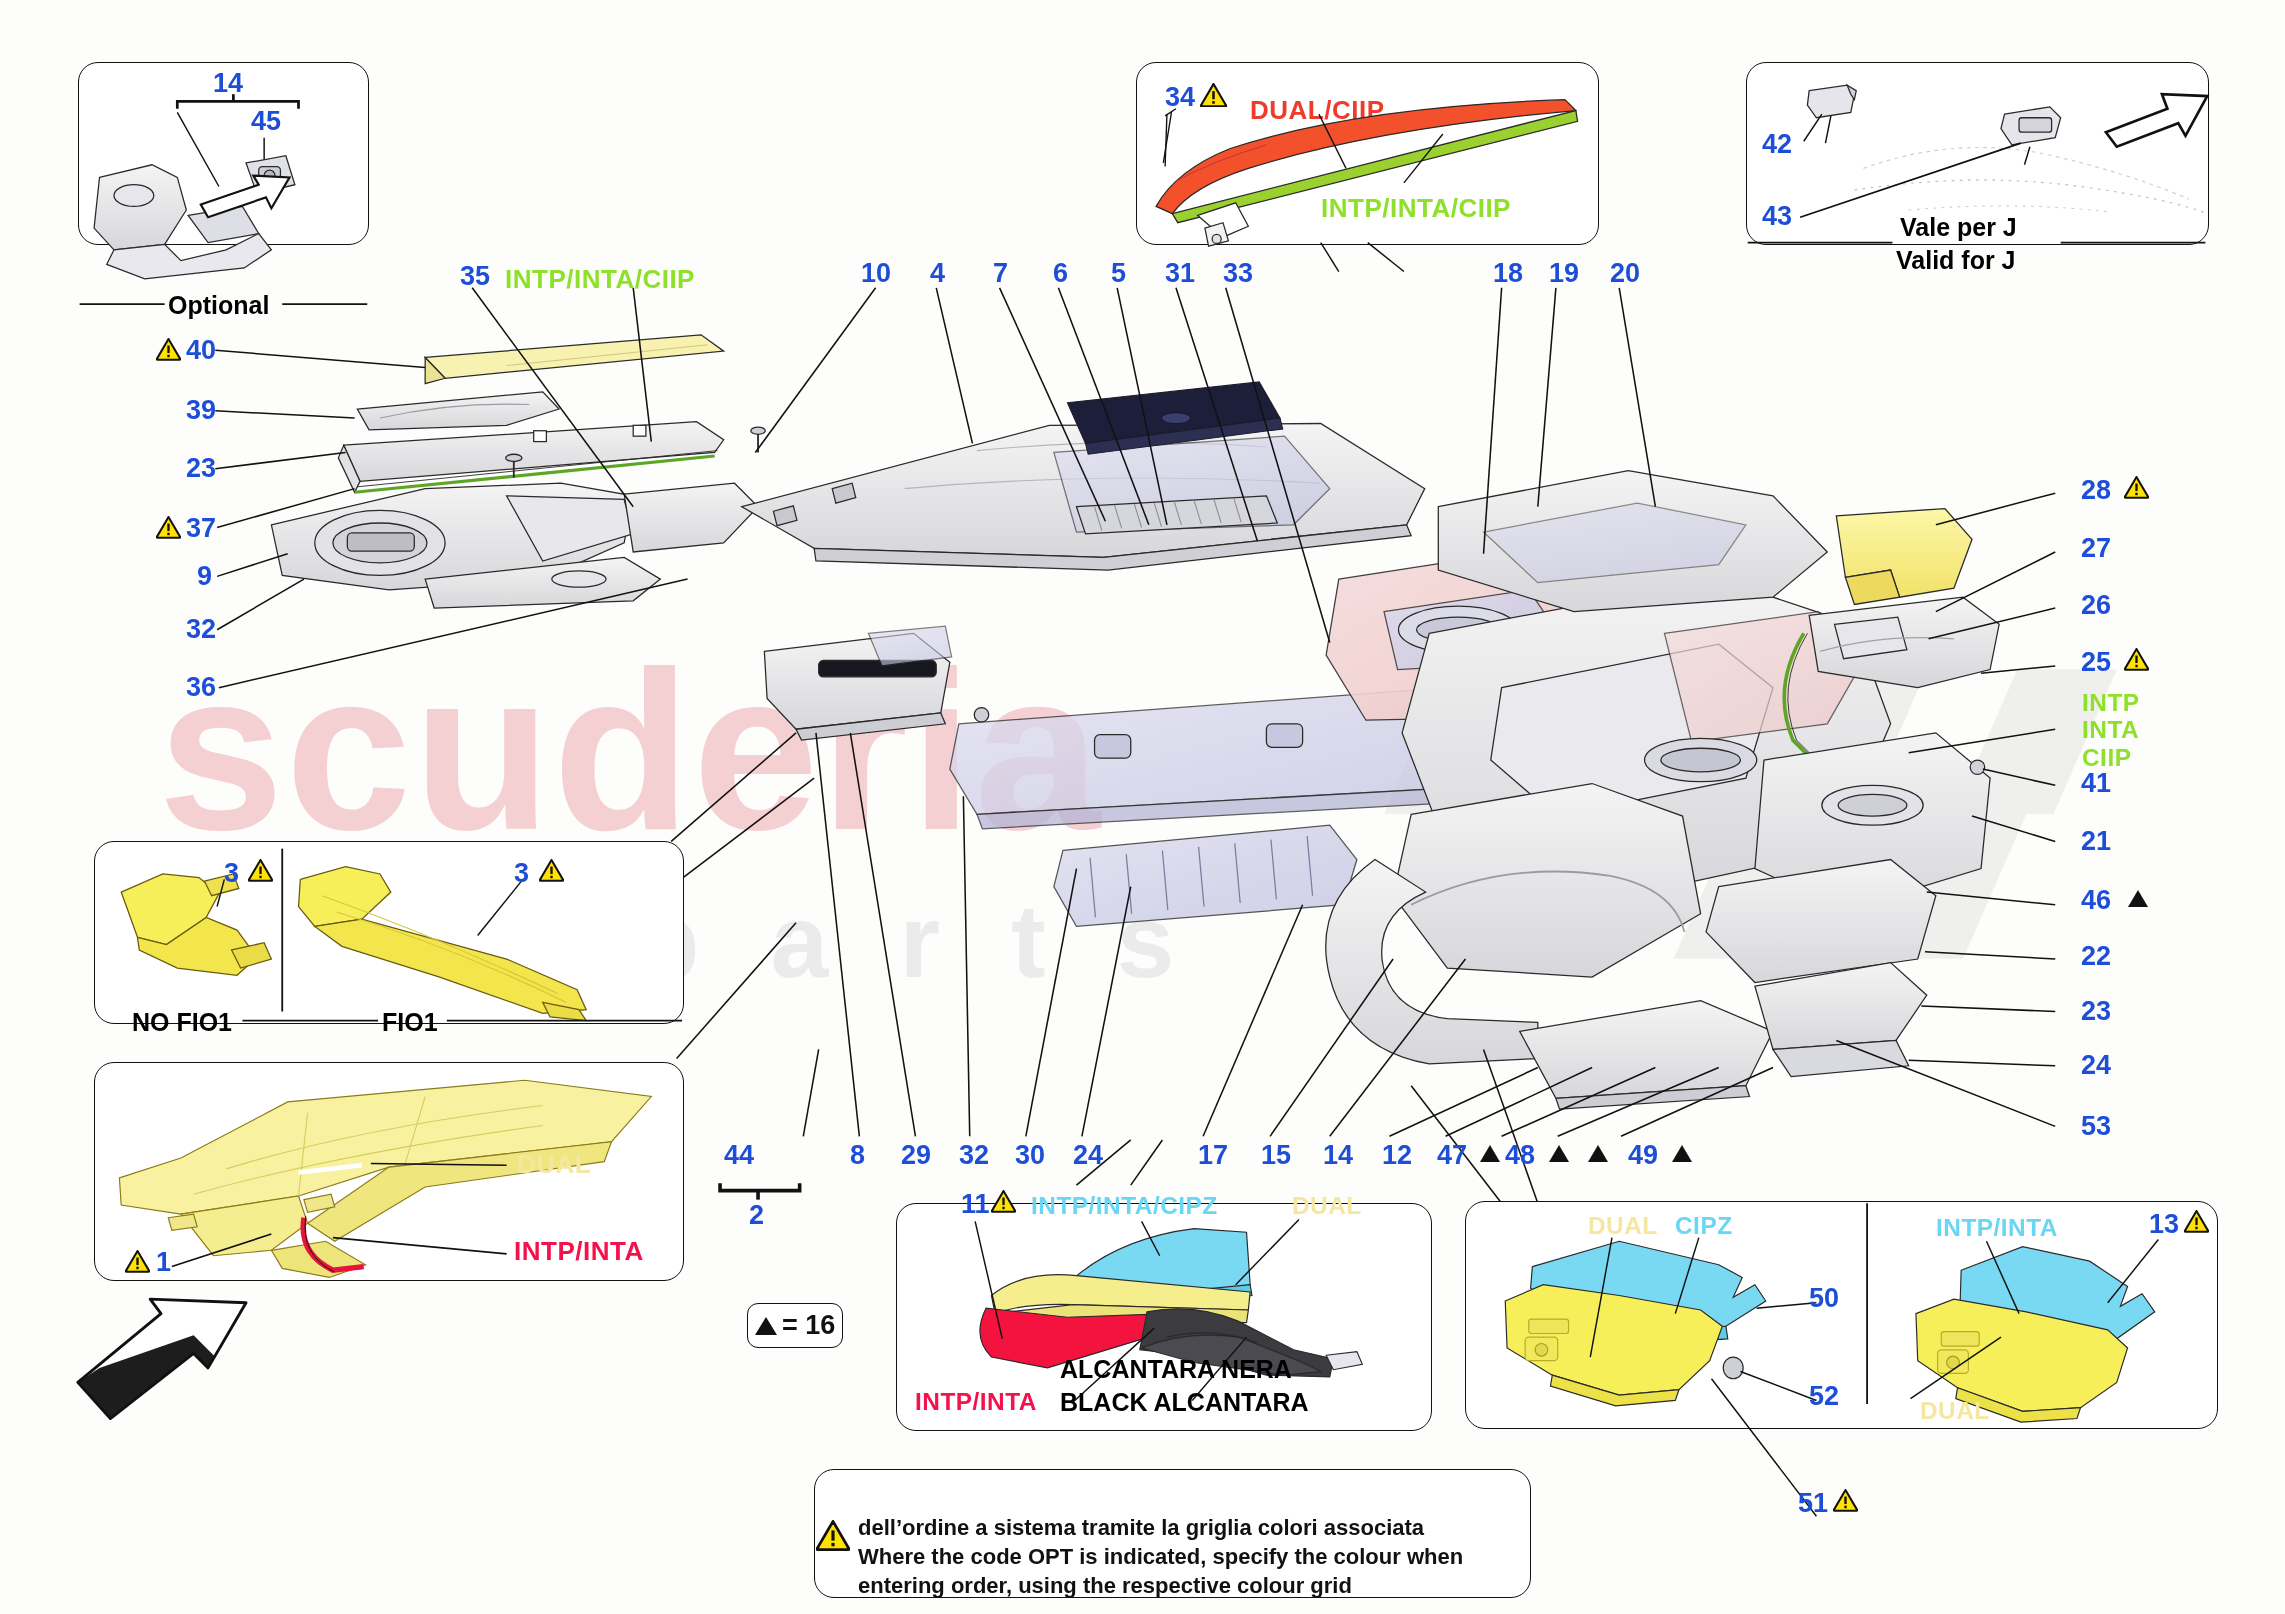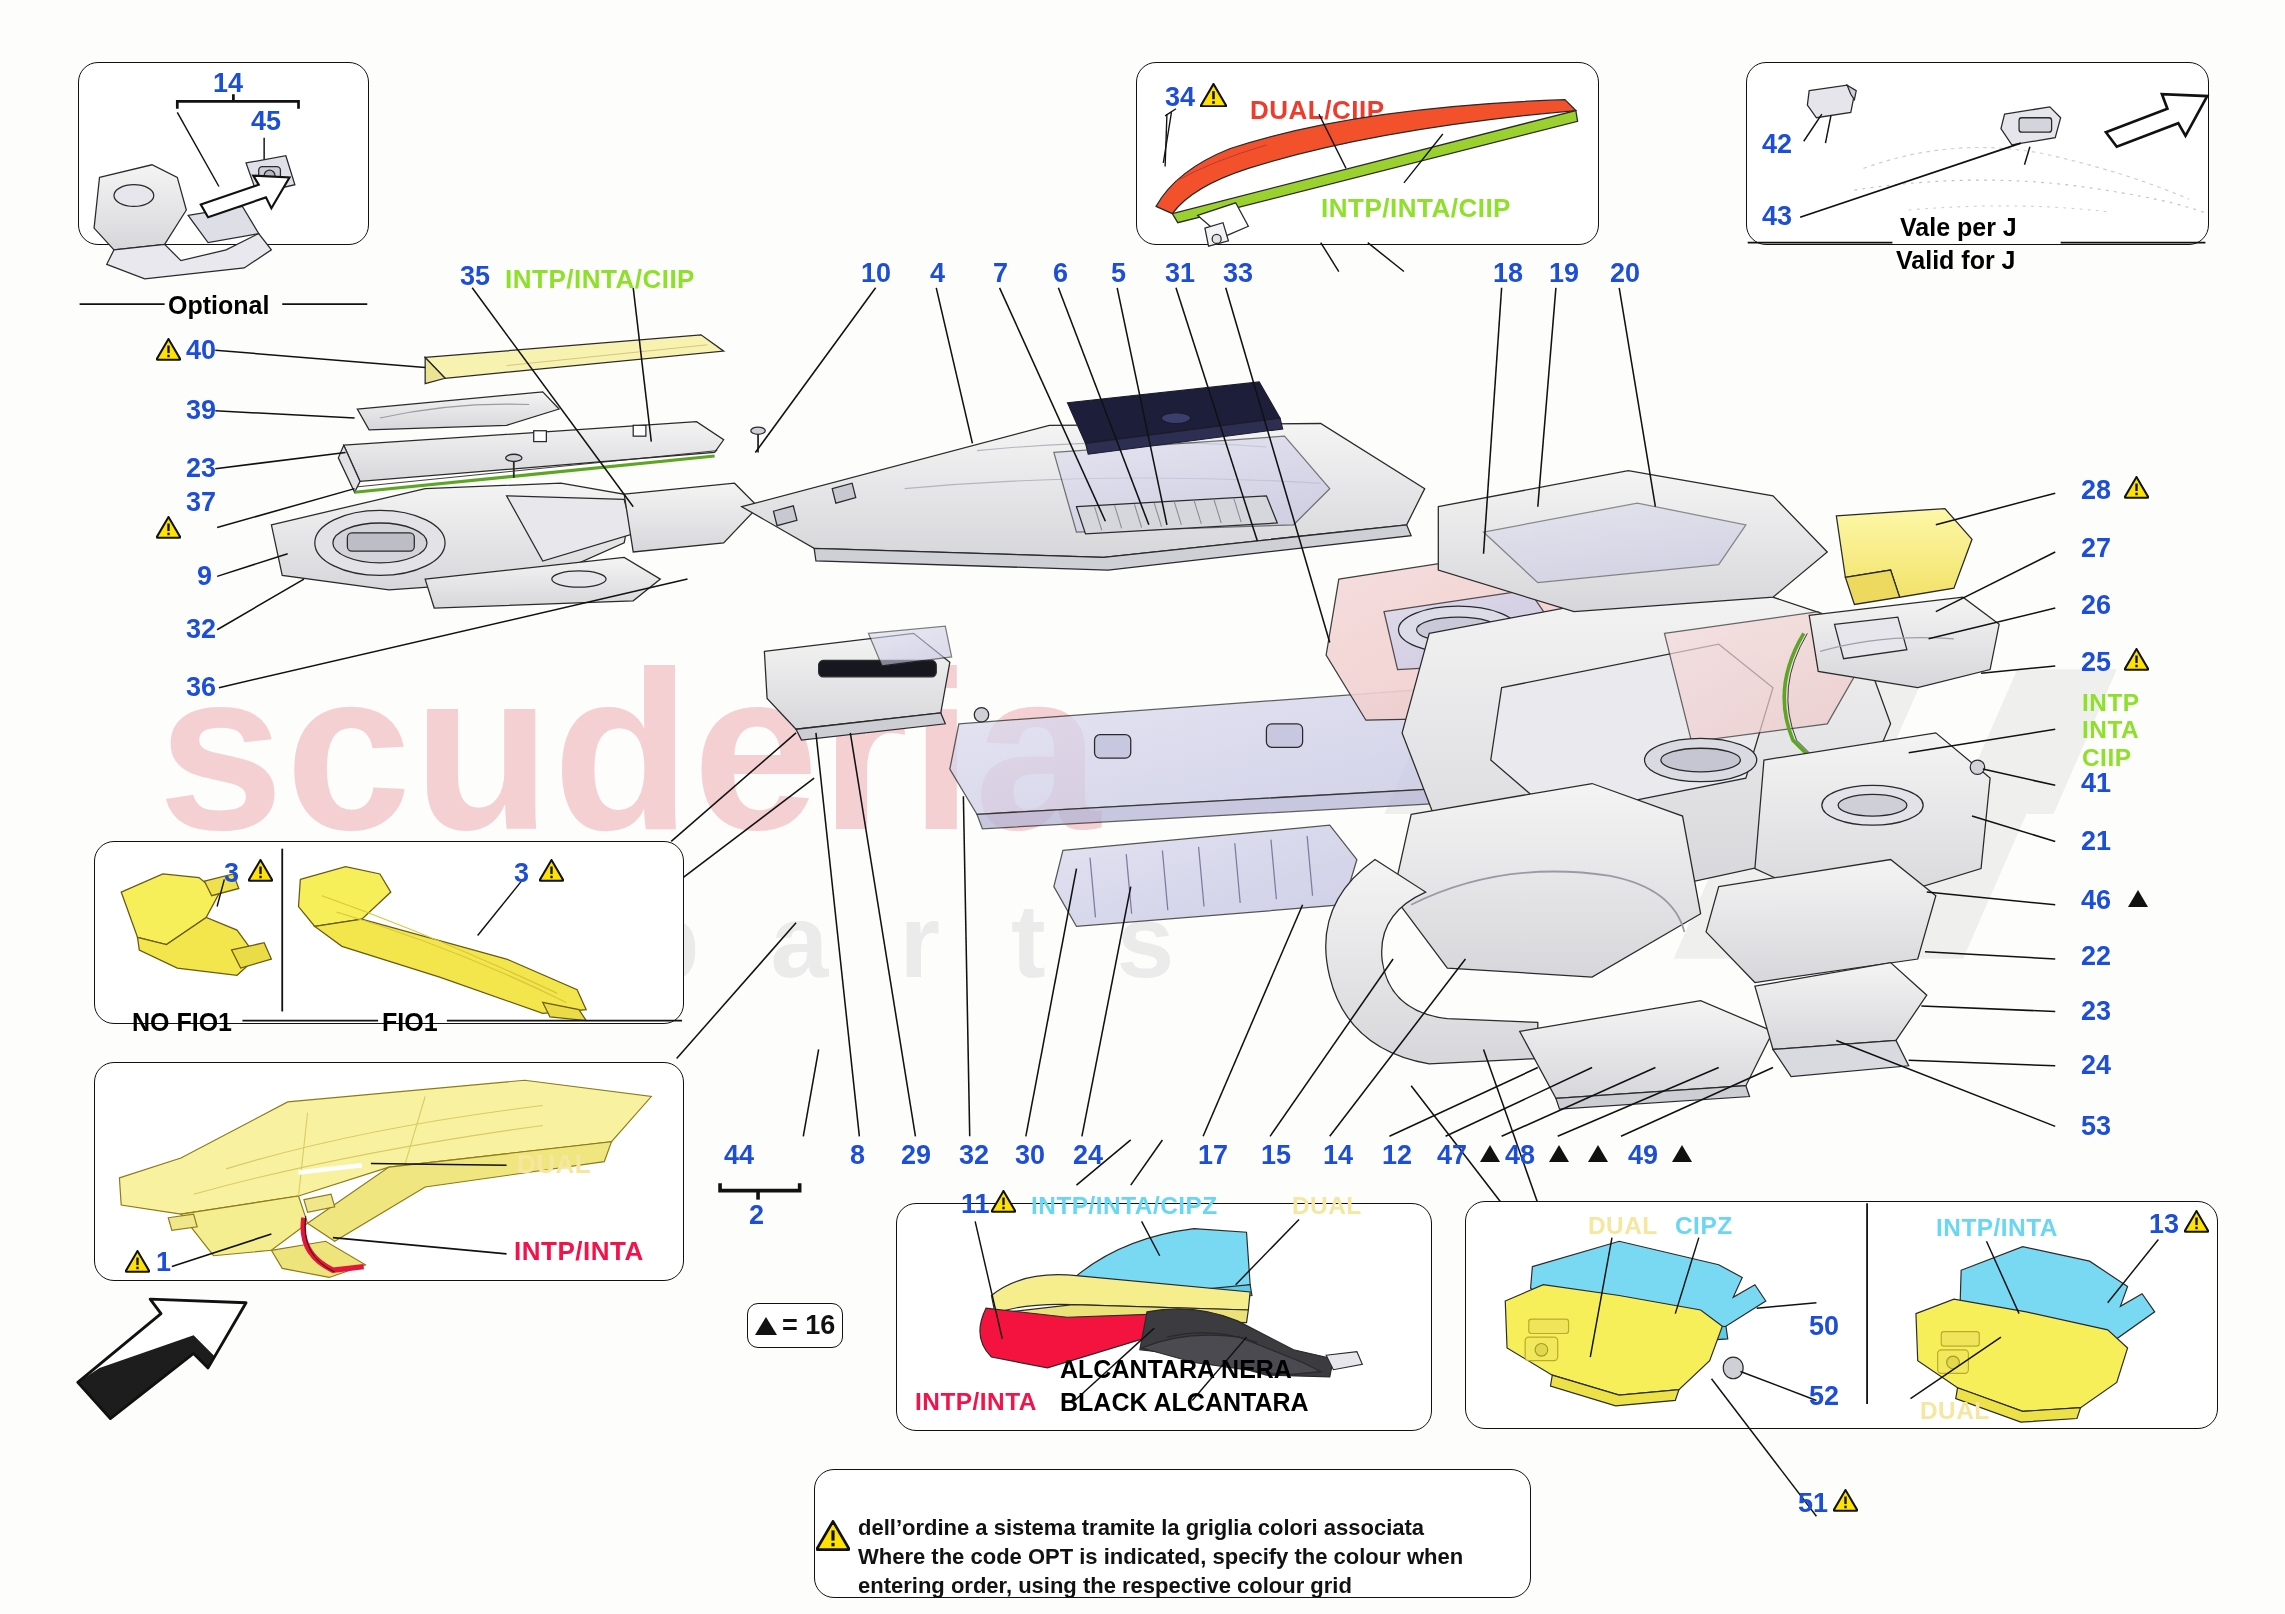--- a/index.html
+++ b/index.html
@@ -405,21 +405,21 @@
   <div class="num big" style="left:186px;top:398px;">39</div>
   <div class="num big" style="left:186px;top:456px;">23</div>
 
   <div class="warn" style="left:156px;top:516px;">
     <svg width="25" height="22.6" viewBox="0 0 30 27">
         <path d="M15 1 L29 25 Q30 26 28 26 L2 26 Q0 26 1 25 Z" fill="#ffe200" stroke="#111" stroke-width="2.4" stroke-linejoin="round"></path>
         <rect x="13.6" y="9" width="2.8" height="9" fill="#111"></rect>
         <rect x="13.6" y="20" width="2.8" height="3" fill="#111"></rect>
       </svg>
   </div>
-  <div class="num big" style="left:186px;top:490px;">37</div>
+  <div class="num big" style="left:186px;top:516px;">37</div>
 
   <div class="num big" style="left:197px;top:564px;">9</div>
   <div class="num big" style="left:186px;top:617px;">32</div>
   <div class="num big" style="left:186px;top:675px;">36</div>
 
   <div class="num big" style="left:861px;top:261px;">10</div>
   <div class="num big" style="left:930px;top:261px;">4</div>
   <div class="num big" style="left:993px;top:261px;">7</div>
   <div class="num big" style="left:1053px;top:261px;">6</div>
   <div class="num big" style="left:1111px;top:261px;">5</div>
@@ -638,21 +638,21 @@
 
       <ellipse cx="1916" cy="1512" rx="11" ry="12" fill="#cfcfd6"></ellipse>
 
       <path d="M1782 1368 L1758 1500" stroke="#111" stroke-width="1.6" fill="none"></path>
       <path d="M1878 1368 L1852 1452" stroke="#111" stroke-width="1.6" fill="none"></path>
       <path d="M1942 1446 L2008 1440" stroke="#111" stroke-width="1.6" fill="none"></path>
       <path d="M1924 1516 L2008 1548" stroke="#111" stroke-width="1.6" fill="none"></path>
       <path d="M1892 1524 L2008 1676" stroke="#111" stroke-width="1.6" fill="none"></path>
     </g>
   </svg>
-  <div class="num big" style="left:1809px;top:1286px;margin-top:28px;">50</div>
+  <div class="num big" style="left:1809px;top:1286px;">50</div>
   <div class="num big" style="left:1809px;top:1384px;">52</div>
   <div class="num big" style="left:1798px;top:1491px;">51</div>
   <div class="warn" style="left:1833px;top:1489px;">
     <svg width="25" height="22.6" viewBox="0 0 30 27">
         <path d="M15 1 L29 25 Q30 26 28 26 L2 26 Q0 26 1 25 Z" fill="#ffe200" stroke="#111" stroke-width="2.4" stroke-linejoin="round"></path>
         <rect x="13.6" y="9" width="2.8" height="9" fill="#111"></rect>
         <rect x="13.6" y="20" width="2.8" height="3" fill="#111"></rect>
       </svg>
   </div>
 

